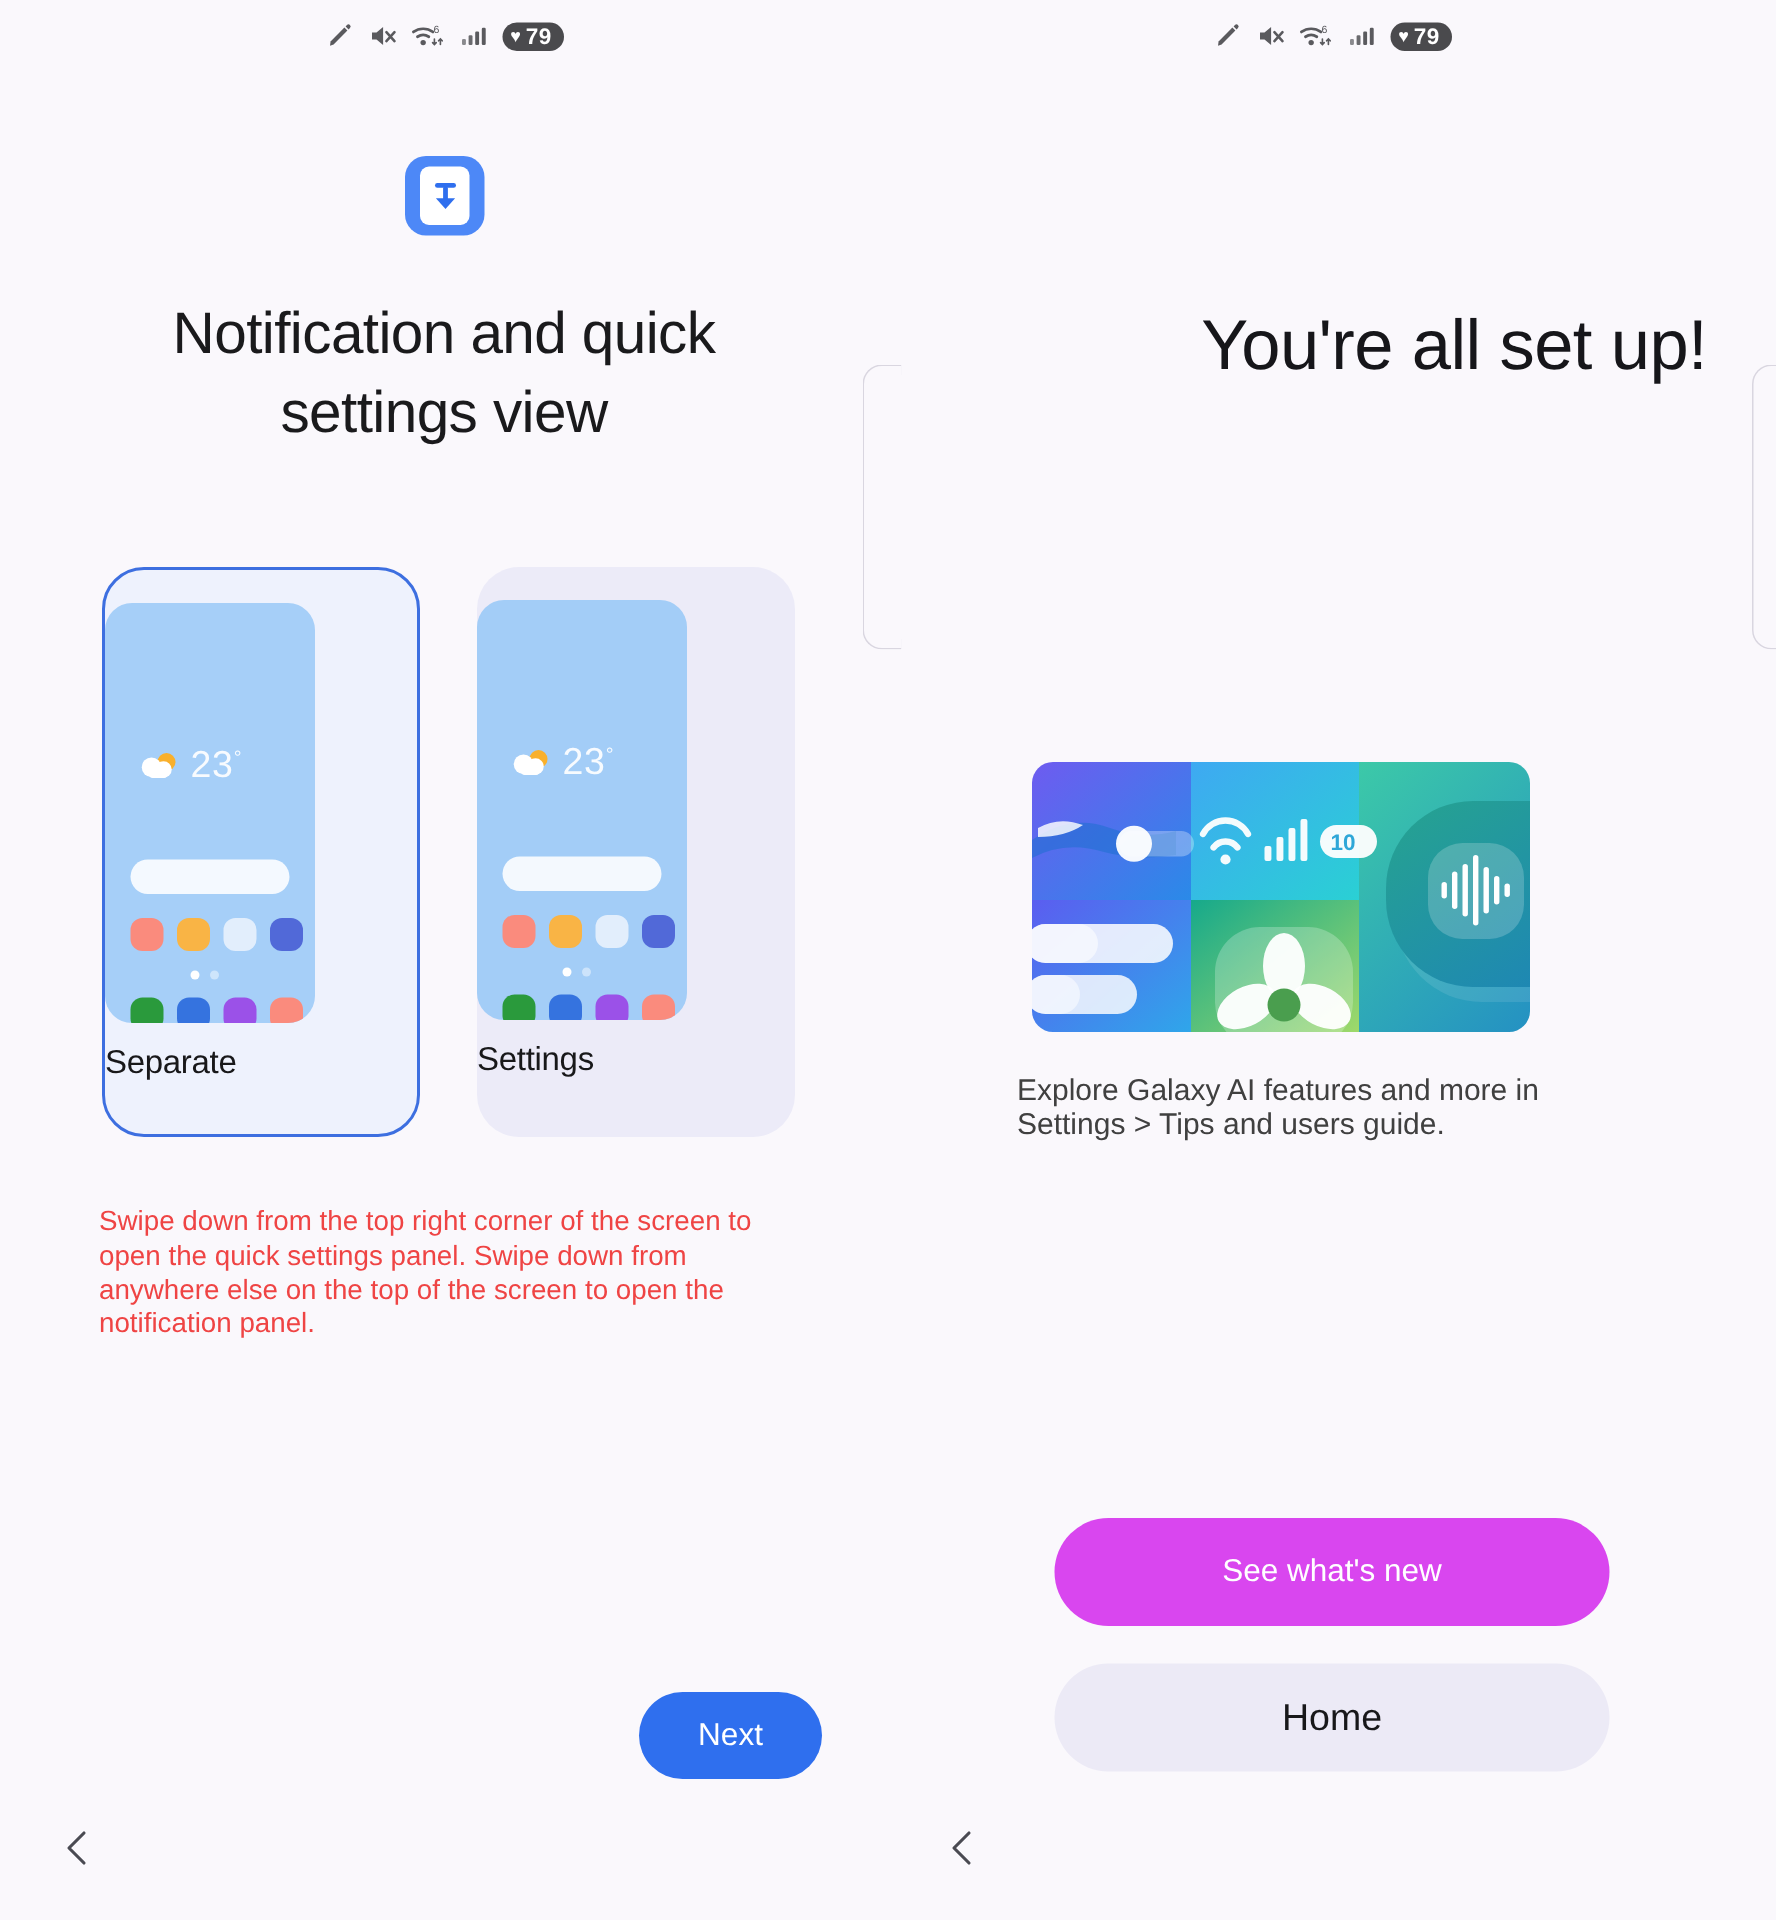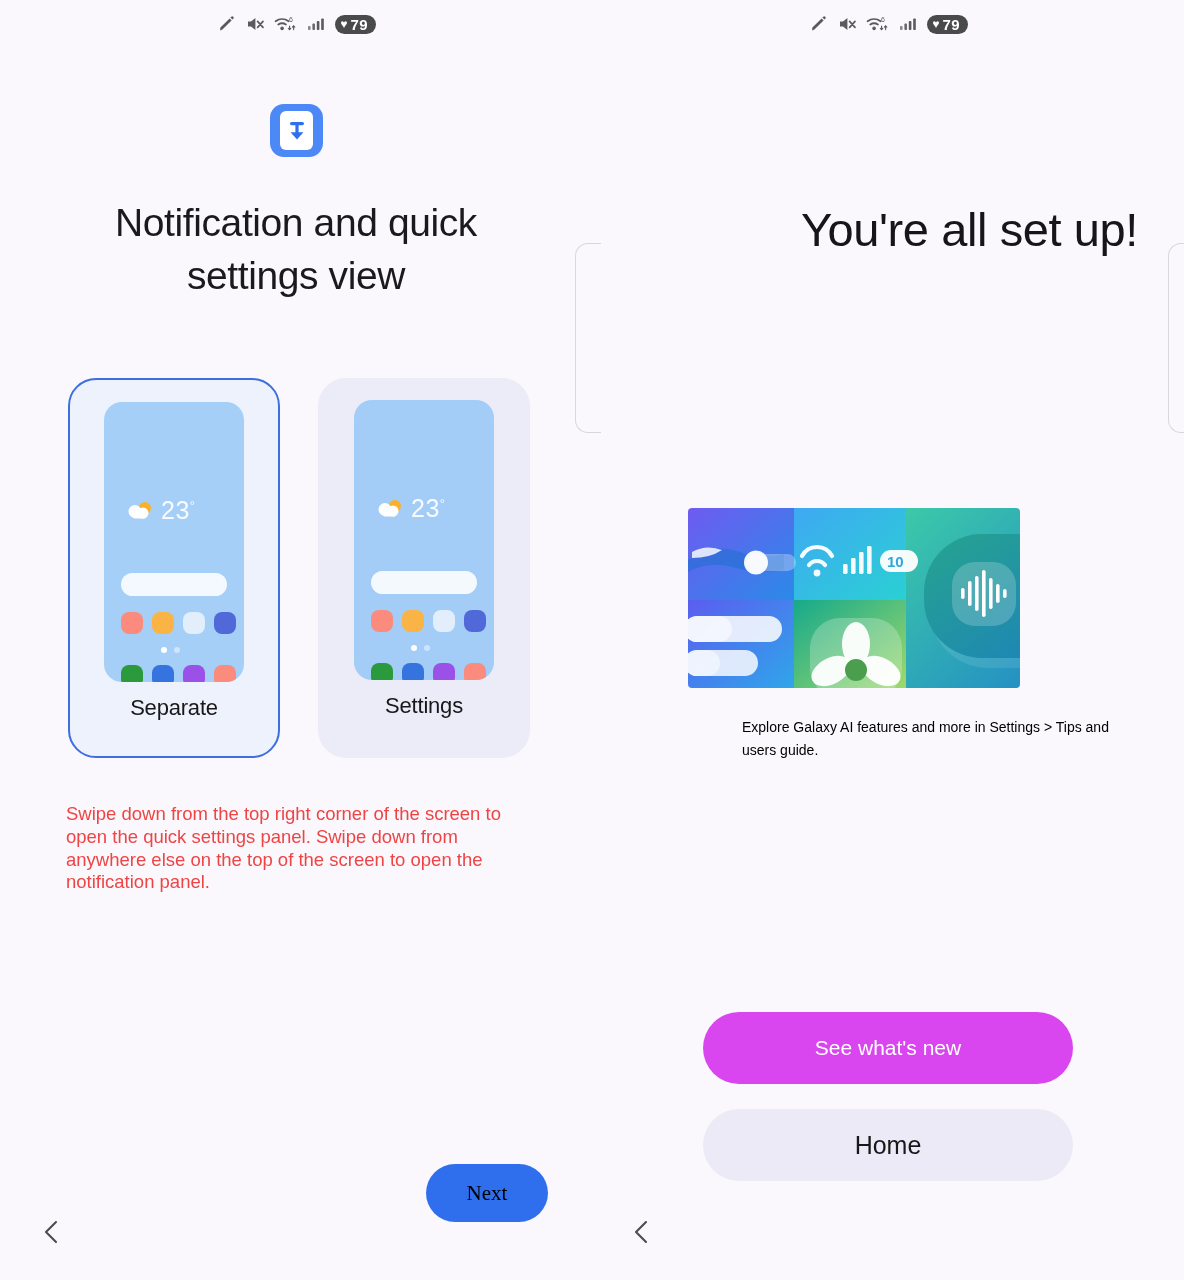--- a/index.html
+++ b/index.html
@@ -56,21 +56,21 @@
     font-size: 47px; line-height: 56px; font-weight: 400;
     color: #16161a; text-align: right; letter-spacing: -0.4px;
   }
 
   
   .options { position: absolute; left: 68px; top: 378px;
              display: flex; gap: 38px; }
   .opt-card {
     width: 212px; height: 380px; border-radius: 28px;
     background: #ecebf8; display: flex; flex-direction: column;
-    align-items: center; padding-top: 22px;
+    padding-top: 22px;
   }
   .opt-card.selected { background: #eef2fd; border: 2.5px solid #3d6fe0; }
 
   .phone {
     width: 140px; height: 280px; border-radius: 18px;
     background: #a3cdf7; position: relative; overflow: hidden;
   }
   .opt-card.selected .phone { background: #a6cff8; }
 
   .ph-weather { position: absolute; left: 22px; top: 96px;
@@ -96,38 +96,38 @@
 
   
   .desc {
     position: absolute; left: 66px; top: 803px; width: 465px;
     font-size: 18.5px; line-height: 22.8px; color: #ef4444;
   }
 
   
   .ai-card {
     position: absolute; left: 688px; top: 508px;
-    width: 332px; height: 180px; border-radius: 4px; overflow: hidden;
+    width: 332px; height: 180px; border-radius: 14px; overflow: hidden;
   }
   .ai-card svg { display: block; }
 
   .ai-caption {
-    position: absolute; left: 742px; top: 716px; width: 380px;
-    font-size: 14px; line-height: 23px; color: #000000;
+    position: absolute; left: 678px; top: 716px; width: 380px;
+    font-size: 20px; line-height: 23px; color: #404040;
   }
 
   
   .btn {
     display: flex; align-items: center; justify-content: center;
     border: none; cursor: pointer; font-family: inherit;
   }
   .btn-next {
-    position: absolute; left: 426px; top: 1164px;
+    position: absolute; left: 426px; top: 1128px;
     width: 122px; height: 58px; border-radius: 29px;
-    background: #2f6fee; color: #000000; font-size: 21px; font-family: Liberation Serif, serif;
+    background: #2f6fee; color: #ffffff; font-size: 21px;
   }
   .btn-see {
     position: absolute; left: 703px; top: 1012px;
     width: 370px; height: 72px; border-radius: 36px;
     background: #d946ef; color: #ffffff; font-size: 21px;
   }
   .btn-home {
     position: absolute; left: 703px; top: 1109px;
     width: 370px; height: 72px; border-radius: 36px;
     background: #eceaf6; color: #18181a; font-size: 25px;

